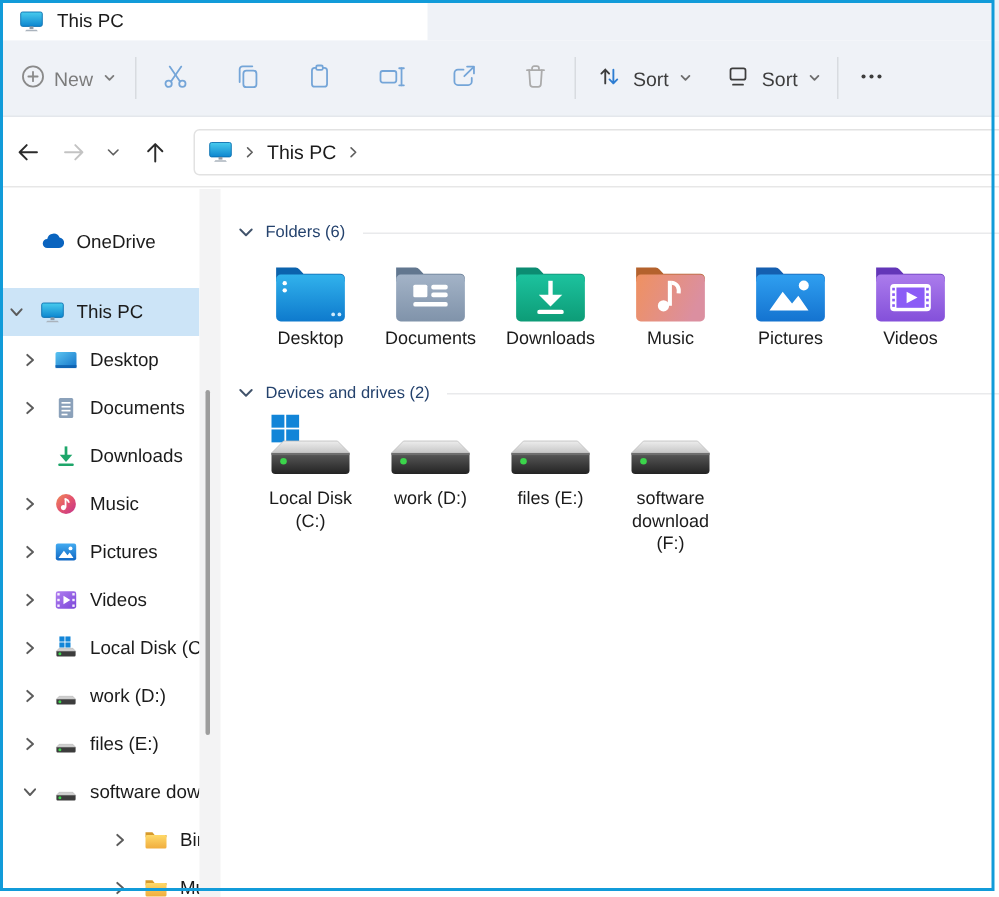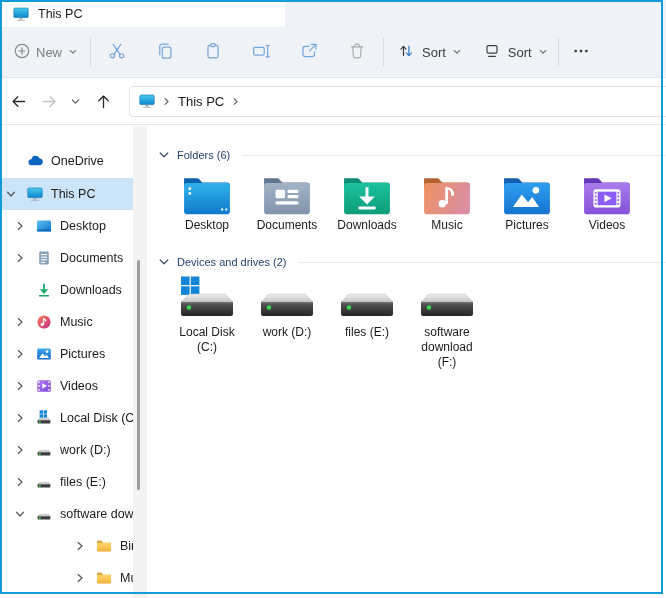--- a/index.html
+++ b/index.html
@@ -43,21 +43,21 @@
   .nav-back { margin-left:8px; } .nav-fwd { margin-left:10px; } .nav-recent { margin-left:9px; } .nav-up { margin-left:11px; }
   .addressbox { flex:1; height:31px; margin-left:15px; margin-right:-4px; border:1px solid #e2e2e2; border-radius:4px;
                 background:#fff; display:flex; align-items:center; padding:0 9px; gap:7px; overflow:hidden; }
   .addressbox .seg { font-size:13px; color:#1b1b1b; white-space:nowrap; }
 
   
   .bodyarea { position:absolute; left:0; top:126px; width:100%; bottom:0; display:flex; background:#fff; }
 
   .sidebar { width:133px; padding-top:20px; overflow:hidden; }
   .srow { height:32px; display:flex; align-items:center; cursor:default; }
-  .srow:first-child { height:30px; margin-bottom:2px; }
+  .srow:first-child { height:30px; margin-bottom:16px; }
   .srow.lvl1 { padding-left:6px; }
   .srow.lvl2 { padding-left:15px; }
   .srow.lvl3 { padding-left:38px;margin-left:37px; }
   .srow.selected { background:var(--selection,#cce4f7); }
   .chev { width:13px; margin-right:8px; display:flex; align-items:center; flex:none; }
   .sicon { width:16px; height:16px; margin-right:8px; display:flex; flex:none; }
   .slabel { font-size:12.5px; color:#1b1b1b; white-space:nowrap; overflow:hidden; }
 
   .sidescroll { width:14px; background:#f3f3f4; position:relative; flex:none; }
   .sthumb { position:absolute; left:4px; top:134px; width:3px; height:230px; background:#9d9d9d; border-radius:2px; }

